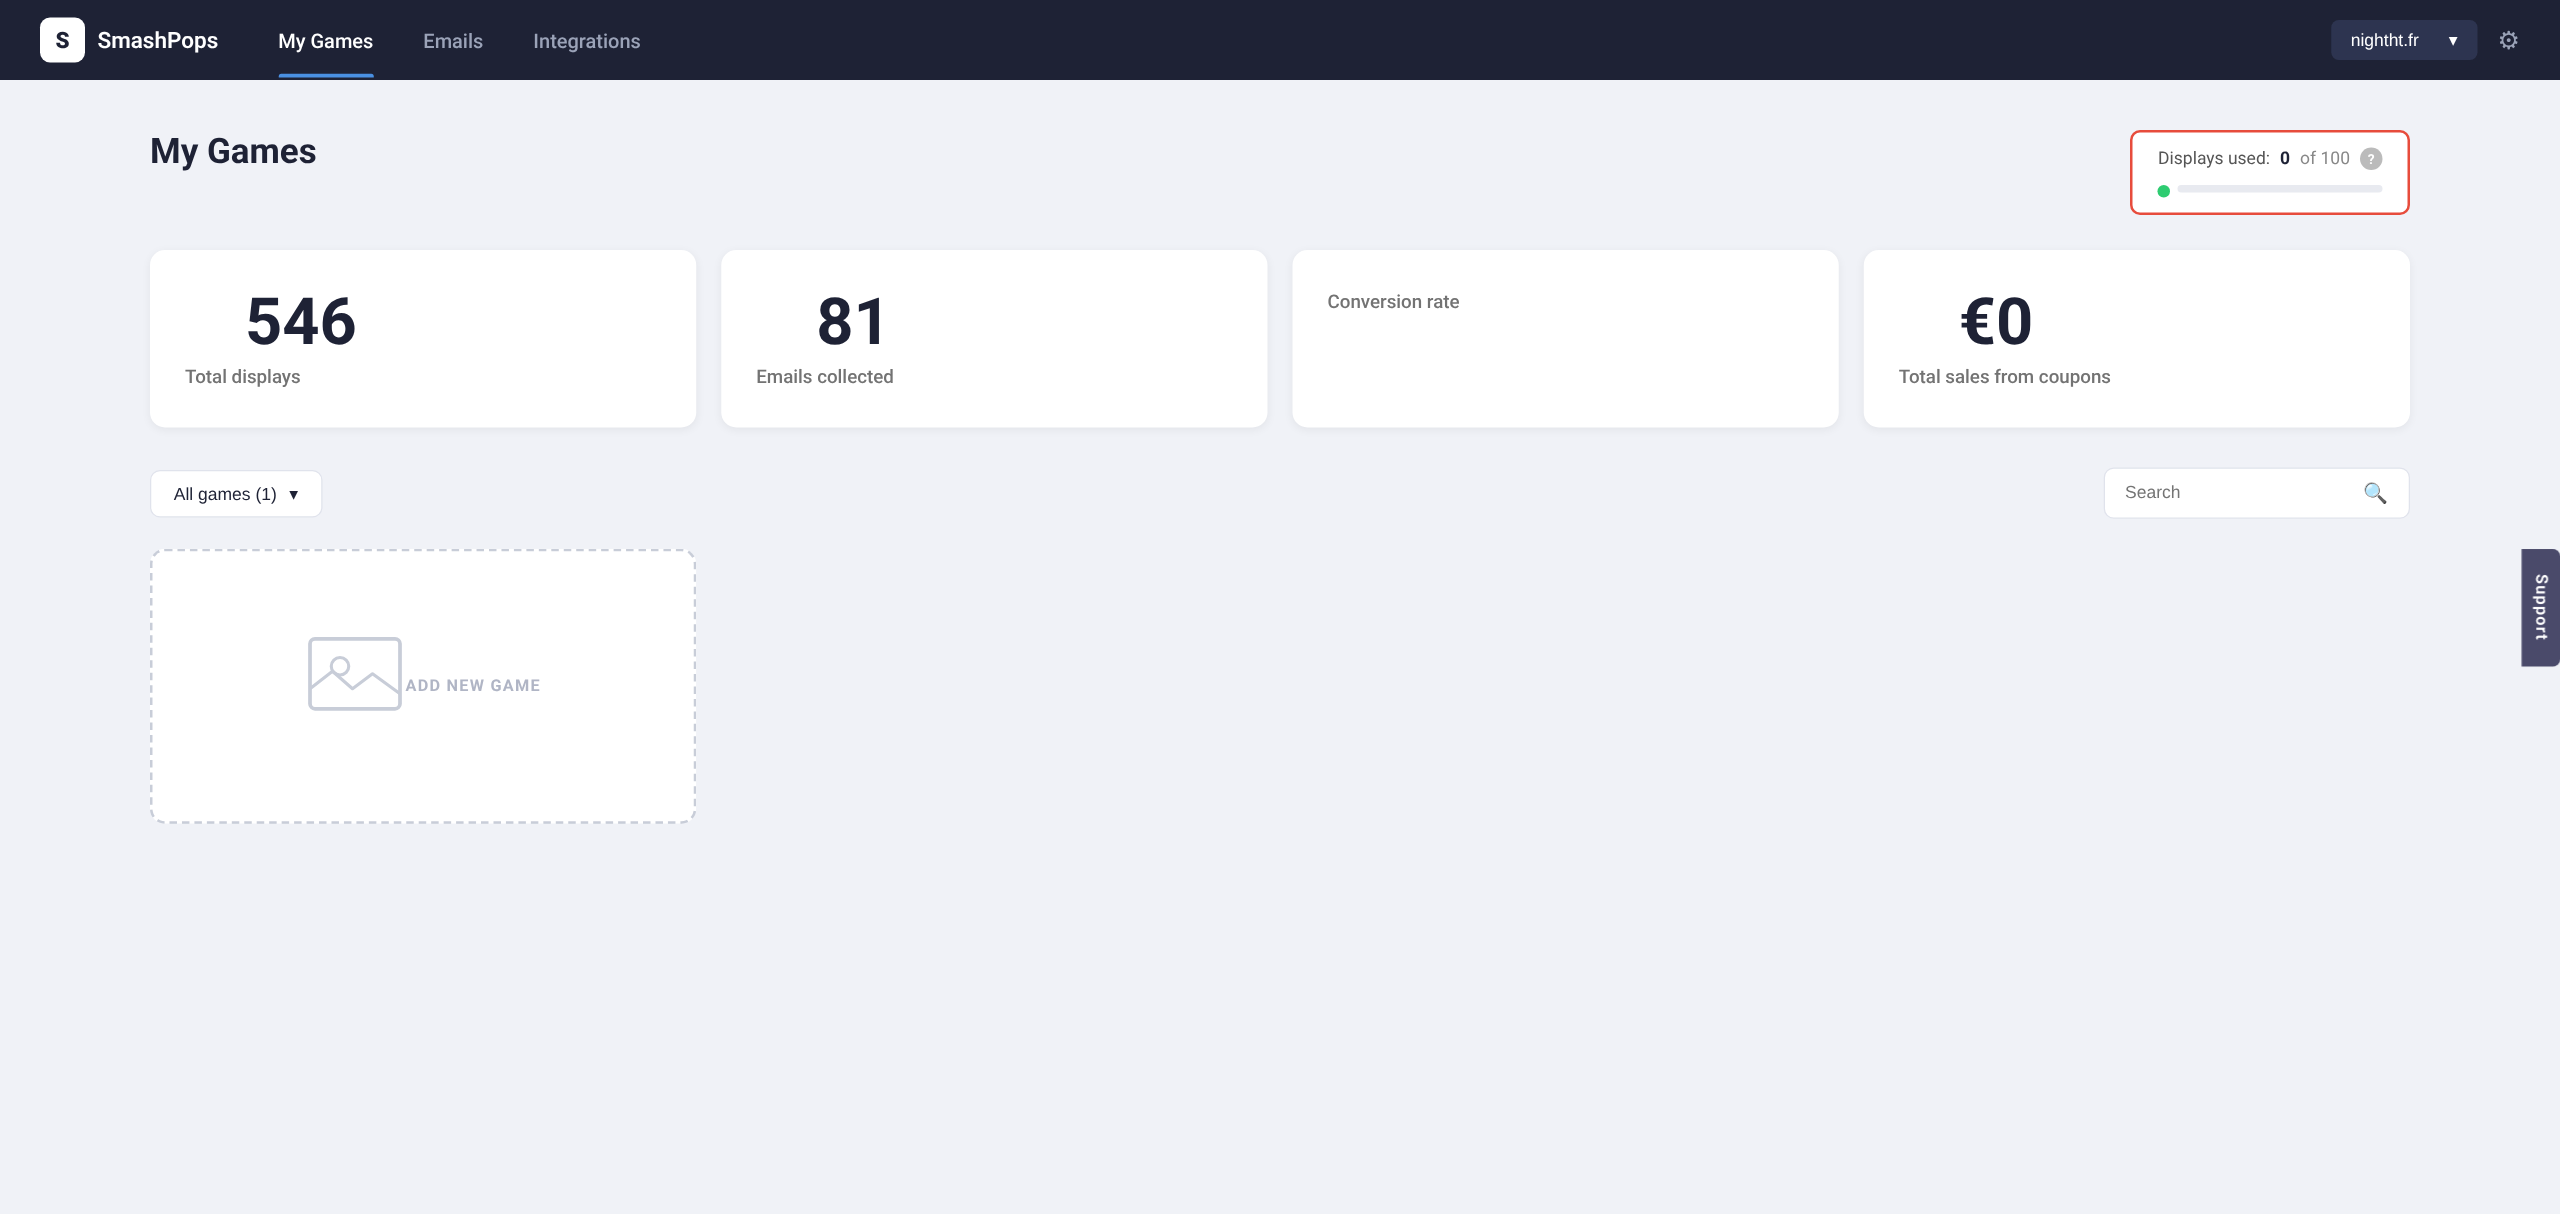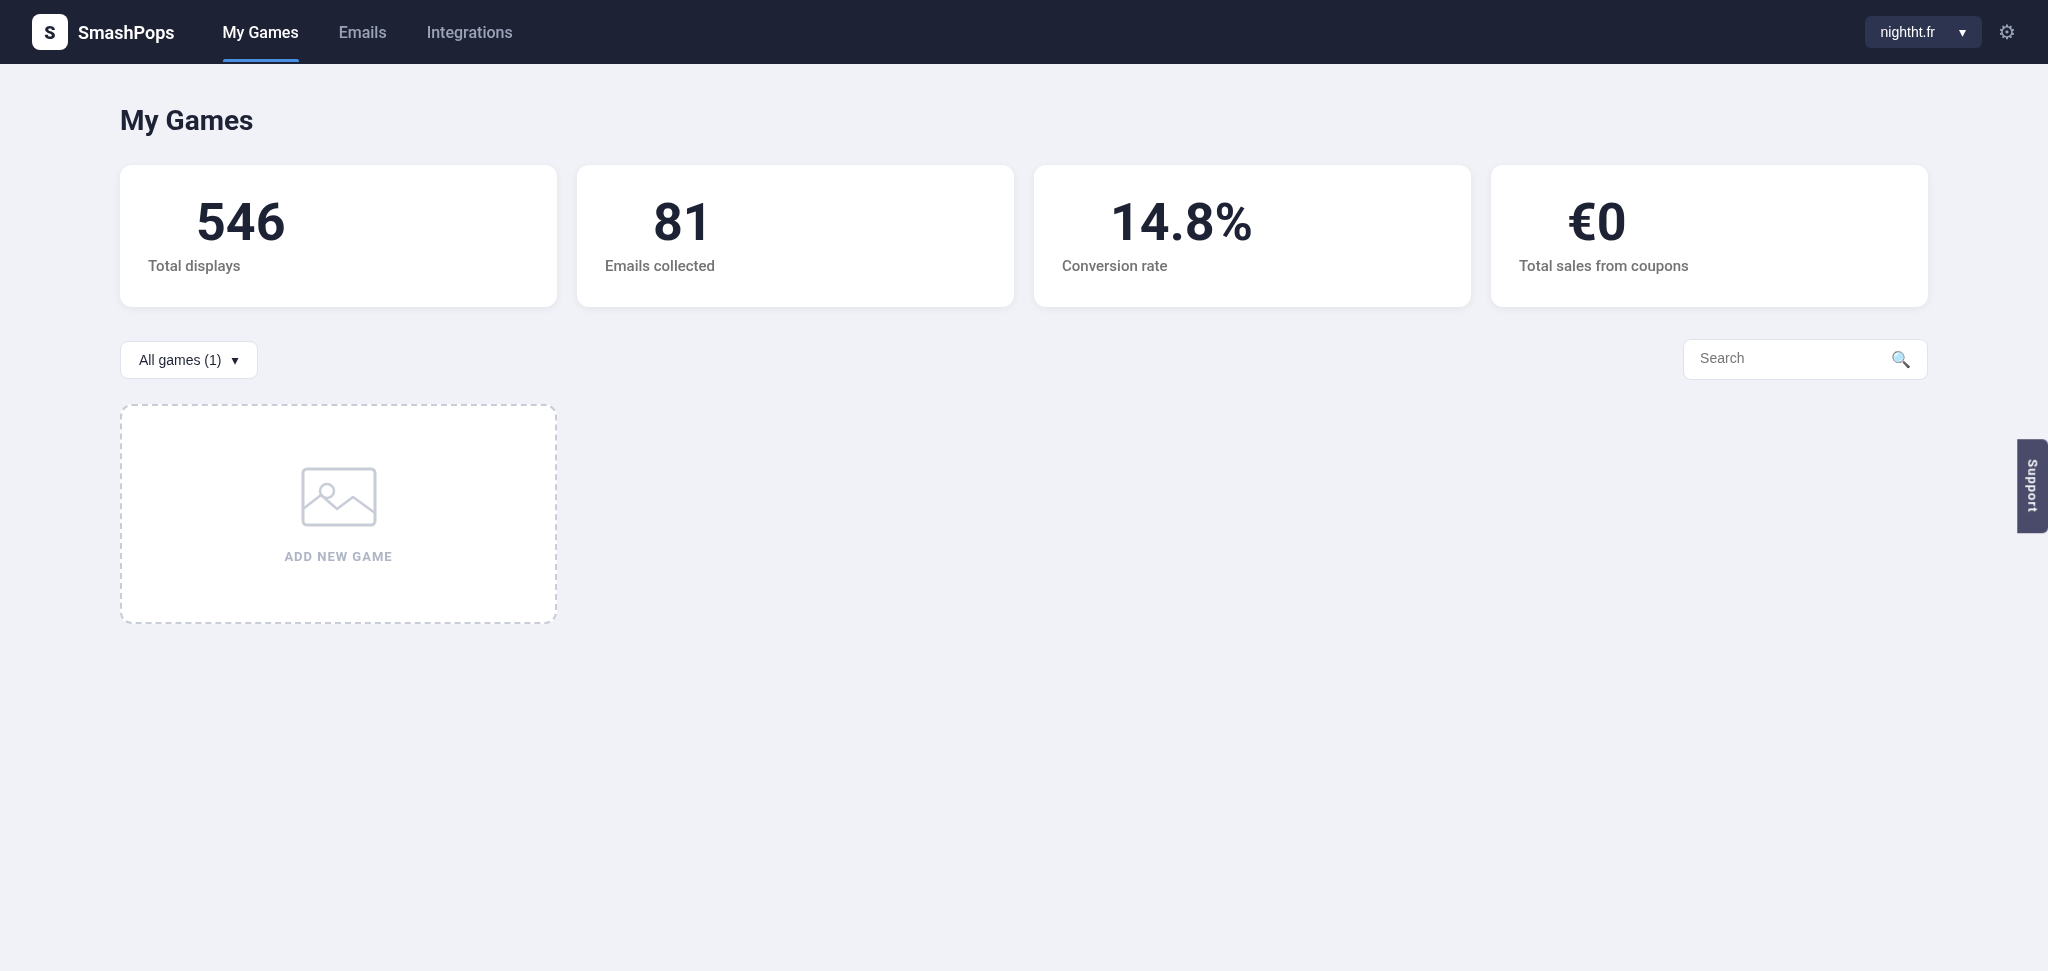--- a/index.html
+++ b/index.html
@@ -246,21 +246,21 @@
     .games-grid {
       display: grid;
       grid-template-columns: repeat(4, 1fr);
       gap: 20px;
     }
     .add-game-card {
       background: white;
       border: 2px dashed #c8cdd8;
       border-radius: 12px;
       display: flex;
-      flex-direction: column;
+      flex-direction: row;
       align-items: center;
       justify-content: center;
       padding: 48px 20px;
       cursor: pointer;
       min-height: 220px;
     }
     .add-game-icon {
       width: 80px;
       height: 64px;
       margin-bottom: 20px;
@@ -419,33 +419,48 @@
     </button>
     <span class="settings-icon">⚙</span>
   </div>
 </nav>
 
 <div class="main">
 
   <div class="page-header">
     <h1 class="page-title">My Games</h1>
 
+    <div class="displays-used-box">
+      <div class="displays-used-top">
+        <span class="displays-used-label">Displays used:</span>
+        <span class="displays-used-count">0</span>
+        <span class="displays-used-max">of 100</span>
+        <div class="help-icon">
+          <span>?</span>
+        </div>
+      </div>
+      <div class="progress-row">
+        <span class="progress-dot"></span>
+        <div class="progress-bar-bg" style="flex:1;">
+          <div class="progress-bar-fill"></div>
+        </div>
+      </div>
+    </div>
   </div>
 
   <div class="stats-grid">
     <div class="stat-card">
       <div class="stat-value">546</div>
       <div class="stat-label">Total displays</div>
     </div>
     <div class="stat-card">
       <div class="stat-value">81</div>
       <div class="stat-label">Emails collected</div>
     </div>
     <div class="stat-card">
-      <div class="stat-value">14.8%</div>
       <div class="stat-label">Conversion rate</div>
     </div>
     <div class="stat-card">
       <div class="stat-value">€0</div>
       <div class="stat-label">Total sales from coupons</div>
     </div>
   </div>
 
   <div class="filter-row">
     <button class="filter-btn">

